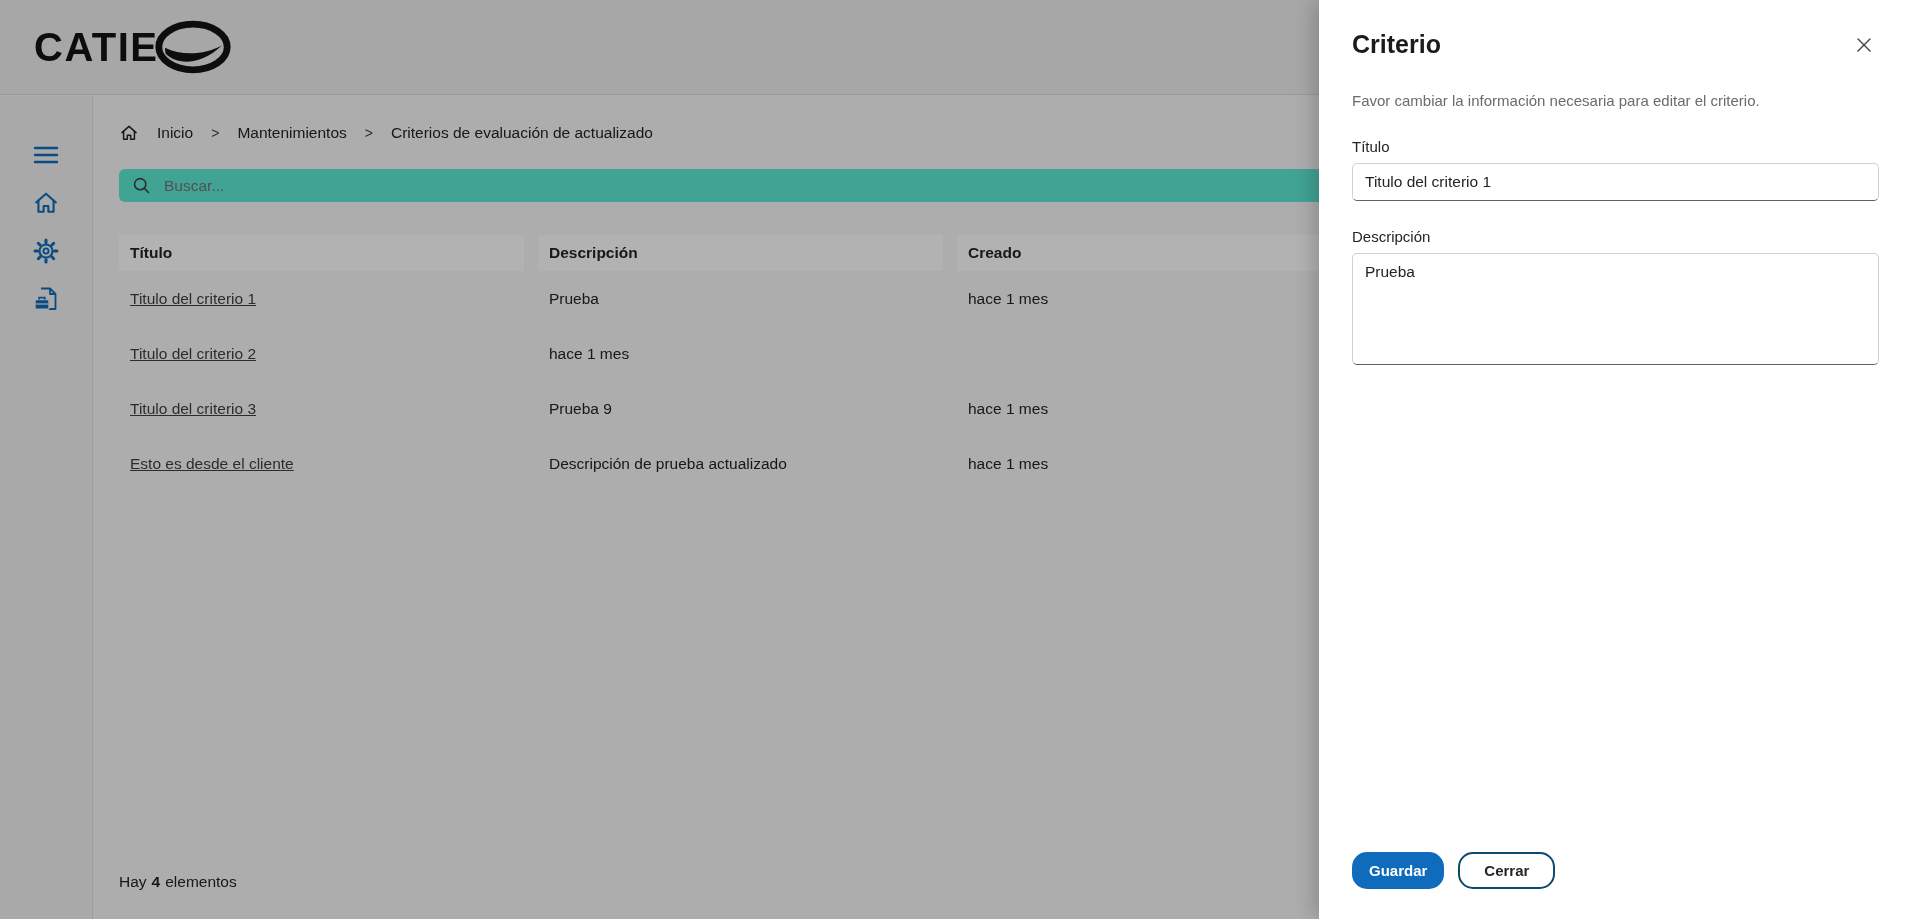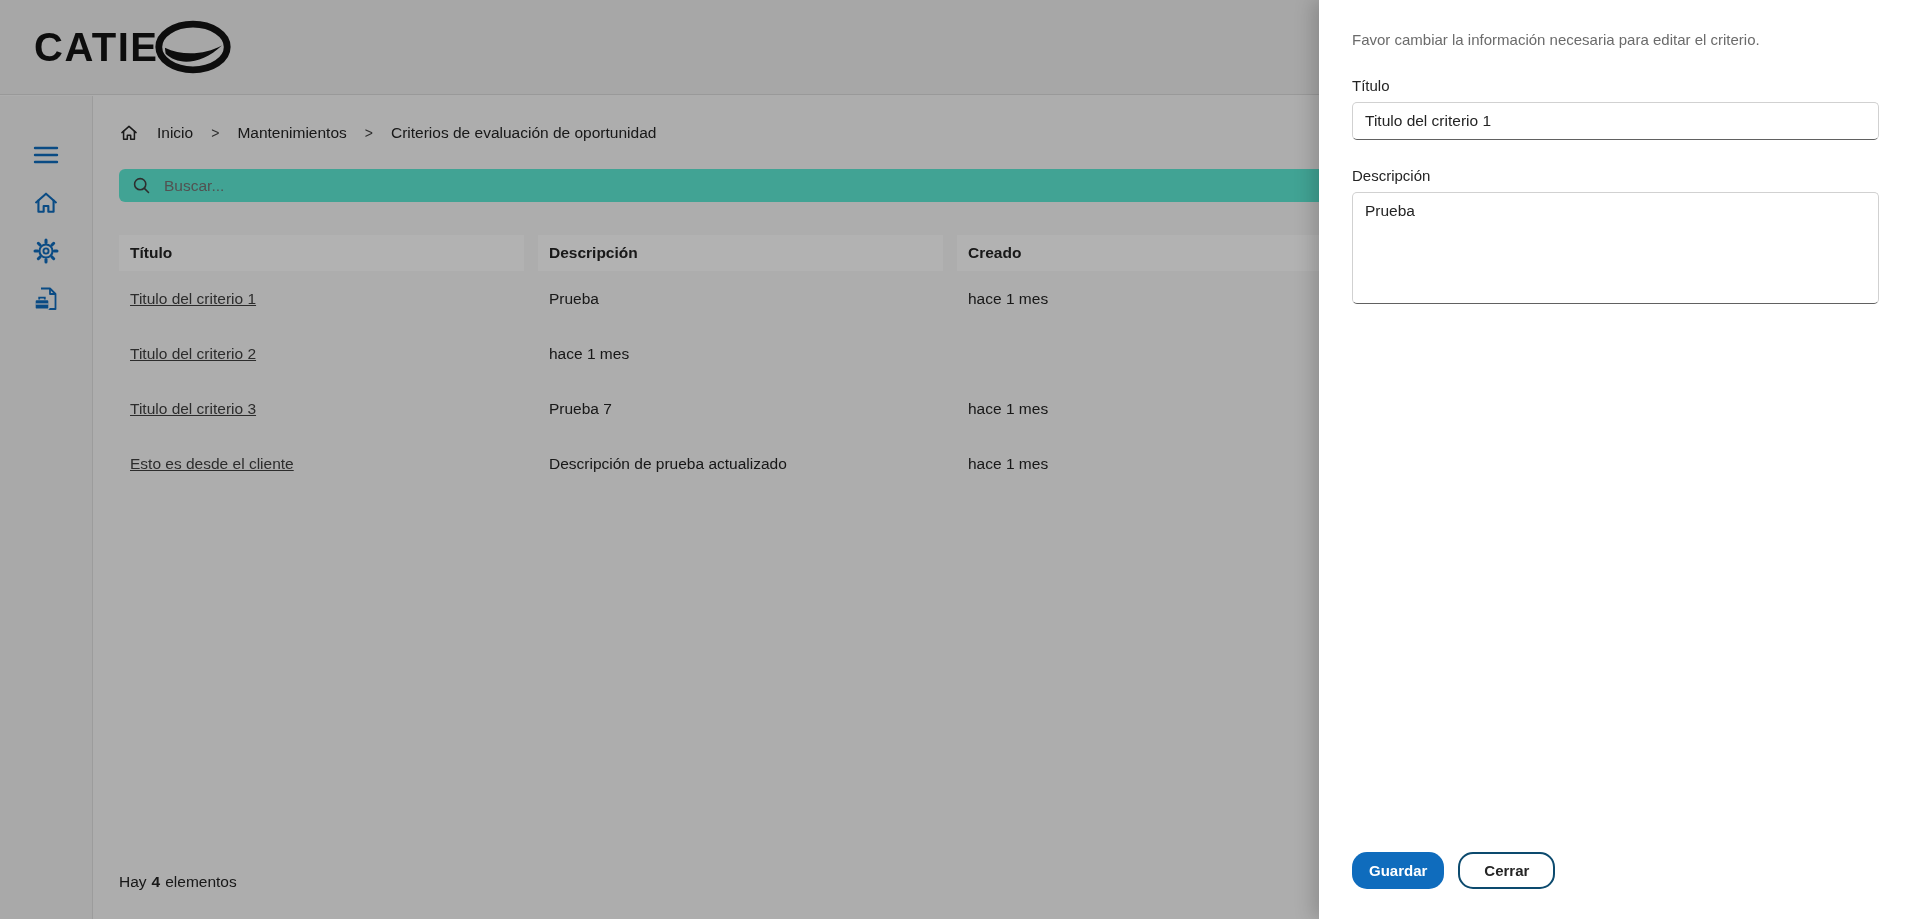--- a/index.html
+++ b/index.html
@@ -152,21 +152,21 @@
       <svg width="20" height="20" viewBox="0 0 24 24">
         <g fill="none" stroke="#242424" stroke-width="1.8" stroke-linejoin="round" stroke-linecap="round">
           <path d="M3.5 11.5 L12 4 L20.5 11.5"></path>
           <path d="M5.5 9.8 V19.5 H10 V14.6 H14 V19.5 H18.5 V9.8"></path>
         </g>
       </svg>
       <span class="crumb">Inicio</span>
       <span class="crumb-sep">&gt;</span>
       <span class="crumb">Mantenimientos</span>
       <span class="crumb-sep">&gt;</span>
-      <span class="crumb">Criterios de evaluación de oportunidad</span>
+      <span class="crumb">Criterios de evaluación de actualizado</span>
     </div>
 
     <div class="searchbar">
       <svg width="21" height="21" viewBox="0 0 24 24">
         <g fill="none" stroke="#424242" stroke-width="1.8" stroke-linecap="round">
           <circle cx="10.5" cy="10.5" r="6.4"></circle>
           <line x1="15.3" y1="15.3" x2="20" y2="20"></line>
         </g>
       </svg>
       <input type="text" placeholder="Buscar..." style="">
@@ -183,40 +183,51 @@
         <div class="cell"><span class="row-link">Titulo del criterio 1</span></div>
         <div class="cell">Prueba</div>
         <div class="cell">hace 1 mes</div>
       </div>
       <div class="grid-row">
         <div class="cell"><span class="row-link">Titulo del criterio 2</span></div>
         <div class="cell">hace 1 mes</div>
       </div>
       <div class="grid-row">
         <div class="cell"><span class="row-link">Titulo del criterio 3</span></div>
-        <div class="cell">Prueba 7</div>
+        <div class="cell">Prueba 9</div>
         <div class="cell">hace 1 mes</div>
       </div>
       <div class="grid-row">
         <div class="cell"><span class="row-link">Esto es desde el cliente</span></div>
         <div class="cell">Descripción de prueba actualizado</div>
         <div class="cell">hace 1 mes</div>
       </div>
     </div>
 
     <div class="summary">
       <span>Hay</span>
       <span class="count">4</span>
       <span>elementos</span>
     </div>
   </main>
 
   <div class="overlay"></div>
 
   <aside class="drawer">
+    <div class="drawer-header">
+      <div class="drawer-title">Criterio</div>
+      <button class="close-btn">
+        <svg width="22" height="22" viewBox="0 0 22 22">
+          <g stroke="#424242" stroke-width="1.4" stroke-linecap="round">
+            <line x1="5" y1="5" x2="17" y2="17"></line>
+            <line x1="17" y1="5" x2="5" y2="17"></line>
+          </g>
+        </svg>
+      </button>
+    </div>
 
     <div class="drawer-sub">Favor cambiar la información necesaria para editar el criterio.</div>
 
     <div class="field-label">Título</div>
     <input class="text-input" type="text" value="Titulo del criterio 1" style="">
 
     <div class="field-label">Descripción</div>
     <textarea class="text-area" style="">Prueba</textarea>
 
     <div class="drawer-footer">

